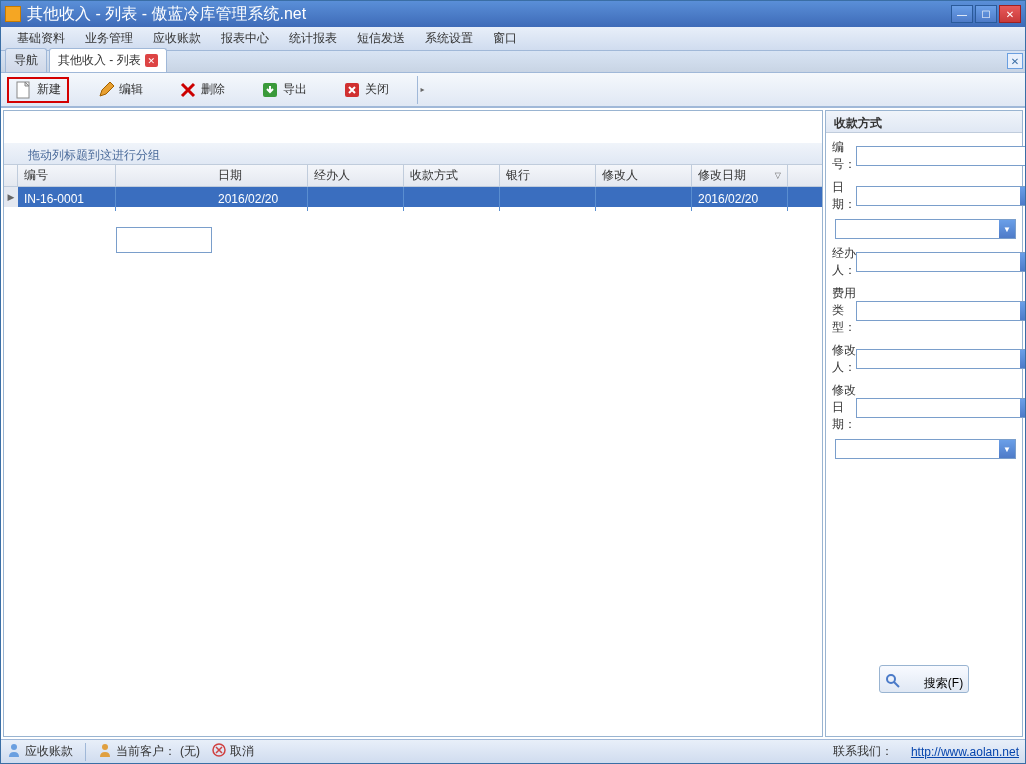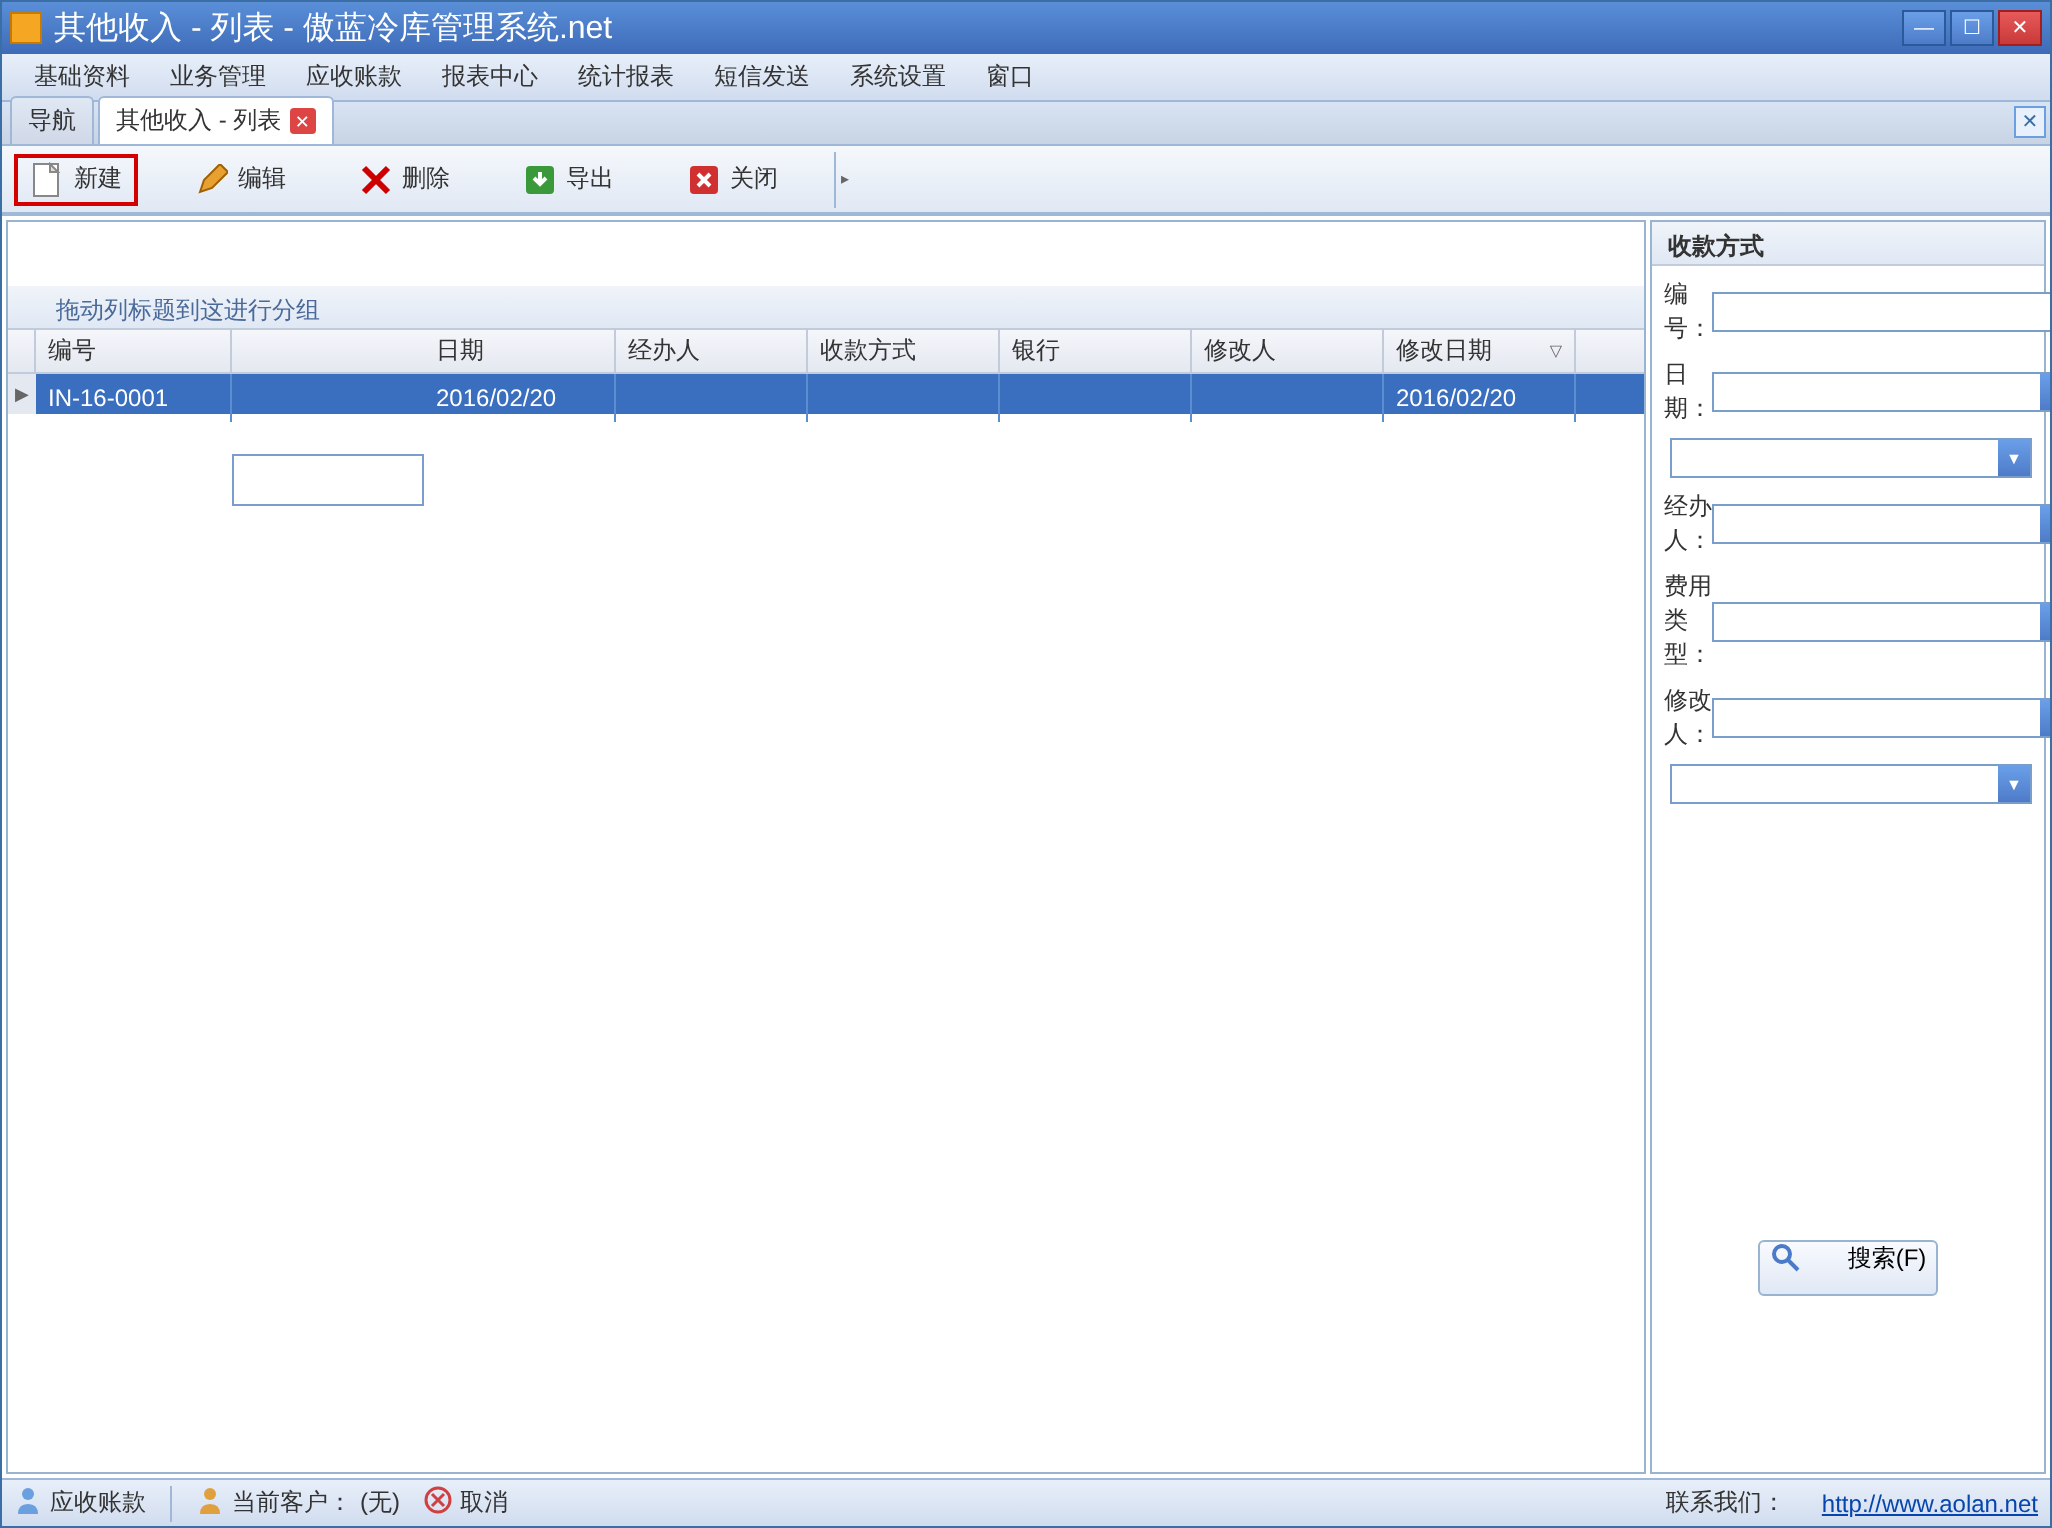--- a/index.html
+++ b/index.html
@@ -48,21 +48,21 @@
 
 .search-panel { width: 198px; border: 1px solid #99b4d1; margin: 2px 2px 2px 0; background: #fff; display: flex; flex-direction: column; }
 .sp-title { height: 22px; background: linear-gradient(#f0f4fa, #e0e8f4); border-bottom: 1px solid #c0ccdc; padding: 4px 8px; font-weight: bold; color: #333; }
 .sp-body { flex: 1; padding: 6px; }
 .sp-row { display: flex; align-items: center; margin-bottom: 6px; }
 .sp-label { width: 64px; color: #333; }
 .sp-input { flex: 1; height: 20px; border: 1px solid #7a9ecb; background: #fff; padding: 0 4px; }
 .sp-combo { flex: 1; height: 20px; border: 1px solid #7a9ecb; background: #fff; display: flex; }
 .sp-combo-input { flex: 1; border: none; padding: 0 4px; outline: none; font-size: 12px; }
 .sp-combo-btn { width: 16px; background: linear-gradient(#6a9fe8, #4e7bc8); color: #fff; display: flex; align-items: center; justify-content: center; font-size: 8px; cursor: pointer; }
-.sp-search-btn { width: 90px; height: 28px; background: linear-gradient(#f8faff, #e0e8f4); border: 1px solid #99b4d1; border-radius: 3px; display: flex; align-items: flex-start; justify-content: center; gap: 23px; cursor: pointer; margin: 12px auto; }
+.sp-search-btn { width: 90px; height: 28px; background: linear-gradient(#f8faff, #e0e8f4); border: 1px solid #99b4d1; border-radius: 3px; display: flex; align-items: flex-end; justify-content: center; gap: 23px; cursor: pointer; margin: 0 auto; }
 
 
 .statusbar { height: 24px; background: linear-gradient(#e8eff9, #d0dcef); border-top: 1px solid #a0b8d8; display: flex; align-items: center; padding: 0 6px; gap: 12px; }
 .sb-item { display: flex; align-items: center; gap: 4px; color: #333; }
 .sb-link { color: #0645ad; text-decoration: underline; cursor: pointer; margin-left: auto; }
 .sb-link-label { color: #333; margin-left: auto; margin-right: 4px; }
 .sb-sep { width: 1px; height: 18px; background: #a0b8d8; }
 
 
 .c-ind{width:14px;}
@@ -225,20 +225,27 @@
             </div>
         </div>
         <div class="sp-row">
           <div class="sp-label">修改人：</div>
           <div class="sp-combo">
               <input class="sp-combo-input" style="">
               <div class="sp-combo-btn">▼</div>
             </div>
         </div>
         <div class="sp-row">
+          <div class="sp-label">修改日期：</div>
+          <div class="sp-combo">
+              <input class="sp-combo-input" style="">
+              <div class="sp-combo-btn">▼</div>
+            </div>
+        </div>
+        <div class="sp-row">
           <div class="sp-label"></div>
           <div class="sp-combo">
               <input class="sp-combo-input" style="">
               <div class="sp-combo-btn">▼</div>
             </div>
         </div>
 
         <div style="height:200px"></div>
         <div class="sp-search-btn">
           <span>

